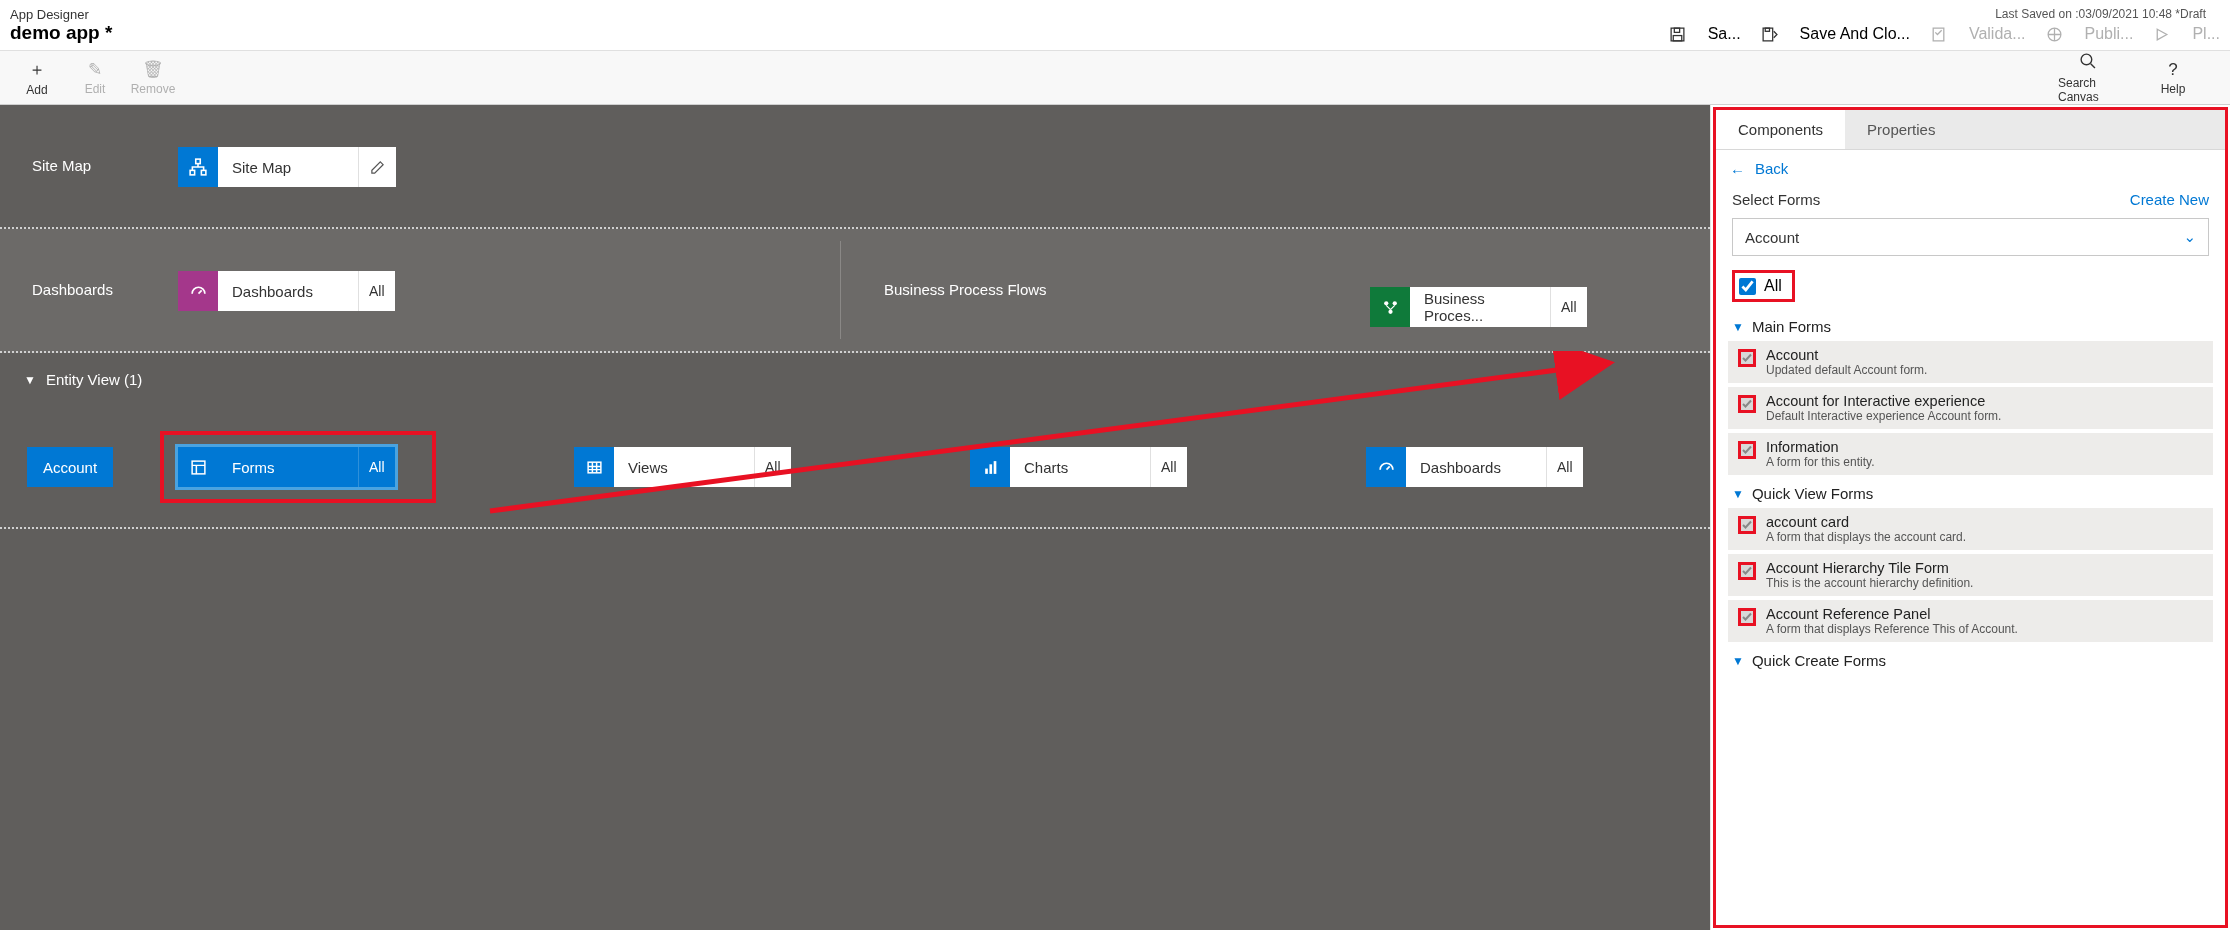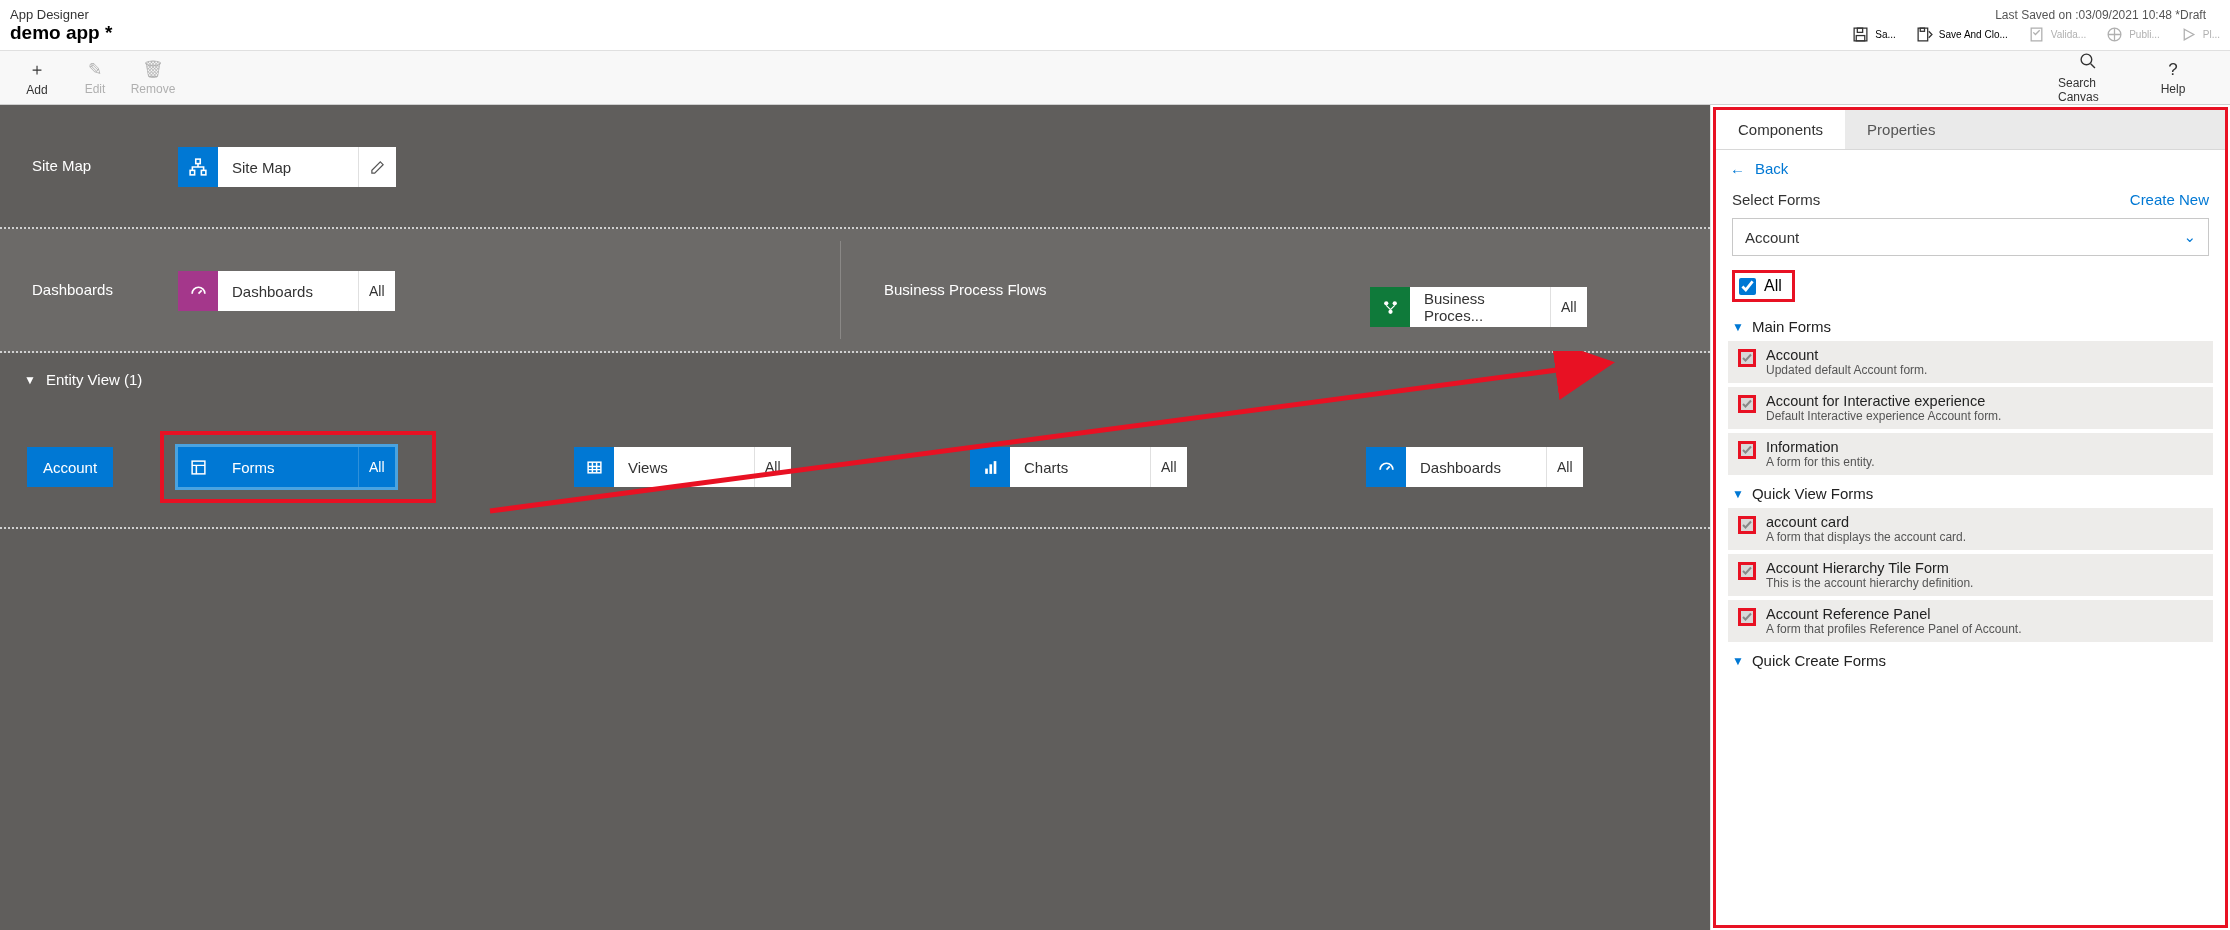--- a/index.html
+++ b/index.html
@@ -5,21 +5,21 @@
 * { box-sizing: border-box; margin: 0; padding: 0; font-family: "Segoe UI", Arial, sans-serif; }
 body { background: #fff; width: 2230px; height: 930px; overflow: hidden; position: relative; }
 
 .top-header { height: 50px; display: flex; align-items: center; padding: 0 10px; background: #fff; }
 .top-header .title-group { flex: 0 0 auto; }
 .top-header .crumb { font-size: 13px; color: #333; }
 .top-header .app-name { font-size: 19px; font-weight: 600; color: #000; }
 .top-header .spacer { flex: 1; }
 .top-header .status-saved { font-size: 12px; color: #555; margin-right: 14px; white-space: nowrap; }
 .top-header .top-actions { display: flex; gap: 20px; align-items: center; }
-.top-header .top-actions .tact { display: flex; gap: 6px; align-items: center; font-size: 10px; cursor: pointer; }
+.top-header .top-actions .tact { display: flex; gap: 22px; align-items: center; font-size: 16px; cursor: pointer; }
 .top-header .top-actions .tact.disabled { color: #b0b0b0; }
 
 .toolbar { height: 55px; border-top: 1px solid #e0e0e0; border-bottom: 1px solid #d0d0d0; background: #f8f8f8; display: flex; align-items: center; padding: 0 8px; }
 .toolbar .tb-btn { display: flex; flex-direction: column; align-items: center; justify-content: center; width: 58px; height: 50px; font-size: 12px; color: #333; cursor: pointer; }
 .toolbar .tb-btn.disabled { color: #b0b0b0; }
 .toolbar .tb-btn .ico { font-size: 17px; margin-bottom: 2px; }
 .toolbar .spacer { flex: 1; }
 .toolbar .tb-right { display: flex; gap: 28px; padding-right: 20px; }
 
 .main-area { display: flex; height: 825px; }
@@ -368,21 +368,21 @@
               </span>
             </div>
             <div class="rp-item">
               <span class="chk">
                 <svg viewBox="0 0 12 12">
                   <path d="M2 6 l2.5 2.5 L10 2.5" fill="none" stroke="#888" stroke-width="2"></path>
                 </svg>
               </span>
               <span class="txt">
                 <div class="nm">Account Reference Panel</div>
-                <div class="ds">A form that profiles Reference Panel of Account.</div>
+                <div class="ds">A form that displays Reference This of Account.</div>
               </span>
             </div>
           </div>
           <div class="rp-group-hd">
             <span class="caret">▼</span>
             <span>Quick Create Forms</span>
           </div>
         </div>
     </div>
   </div>

